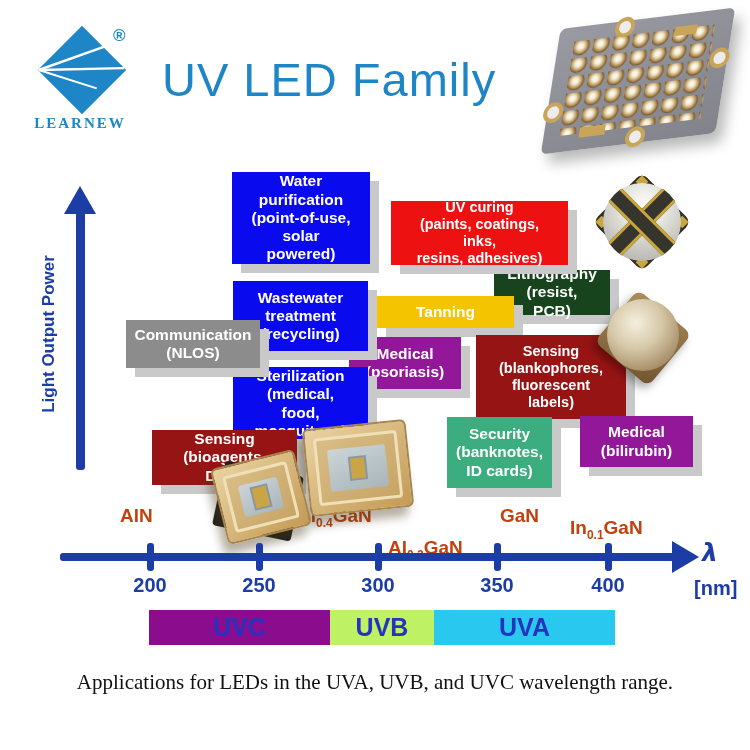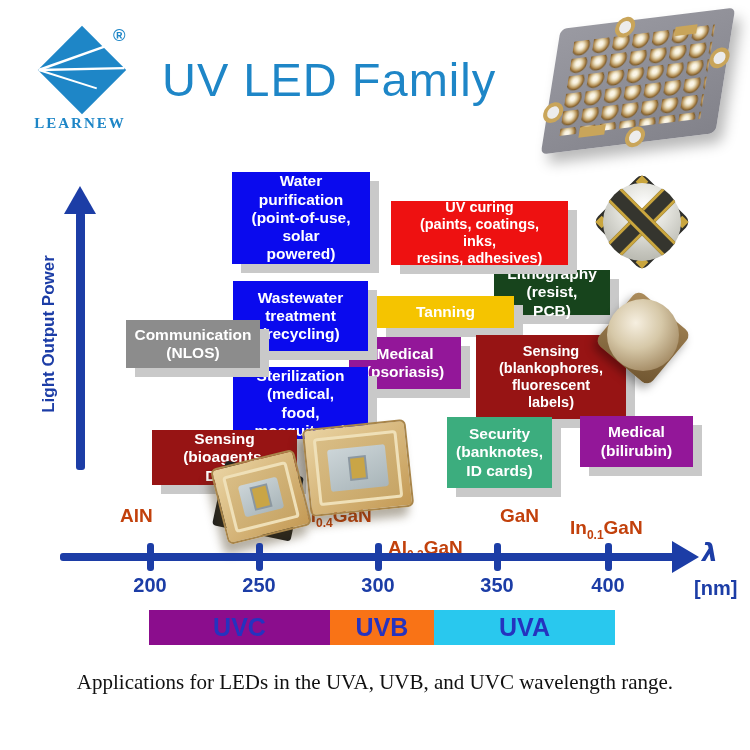--- a/index.html
+++ b/index.html
@@ -224,18 +224,18 @@
   <div class="tick" id="tick-4"></div>
   <div class="tickl" id="tickl-0">200</div>
   <div class="tickl" id="tickl-1">250</div>
   <div class="tickl" id="tickl-2">300</div>
   <div class="tickl" id="tickl-3">350</div>
   <div class="tickl" id="tickl-4">400</div>
   <div id="lambda">λ</div>
   <div id="nm-unit">[nm]</div>
 
   <div class="band" id="band-uvc" style="background-color: rgb(139, 13, 141);">UVC</div>
-  <div class="band" id="band-uvb" style="background-color: #f97316;">UVB</div>
+  <div class="band" id="band-uvb" style="background-color: #bef264;">UVB</div>
   <div class="band" id="band-uva" style="background-color: rgb(41, 200, 238);">UVA</div>
 
   <div id="caption">Applications for LEDs in the UVA, UVB, and UVC wavelength range.</div>
 
 </div>
 
 </body></html>

